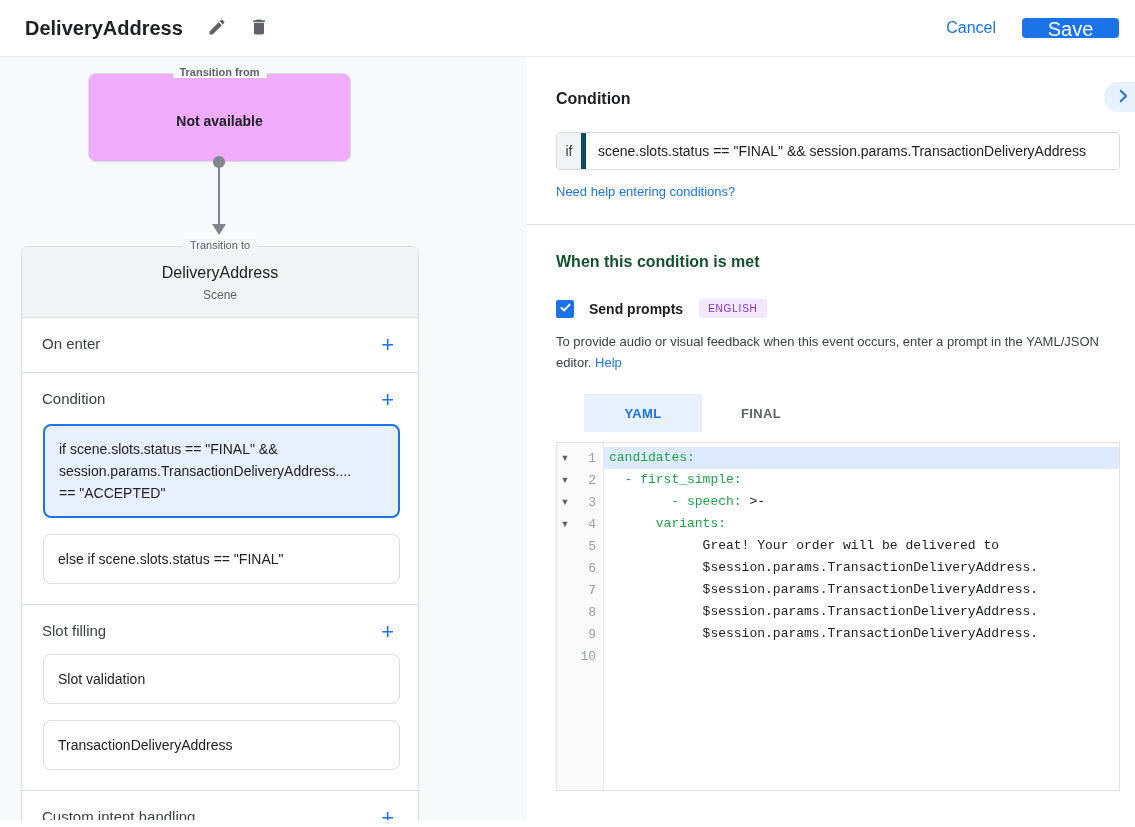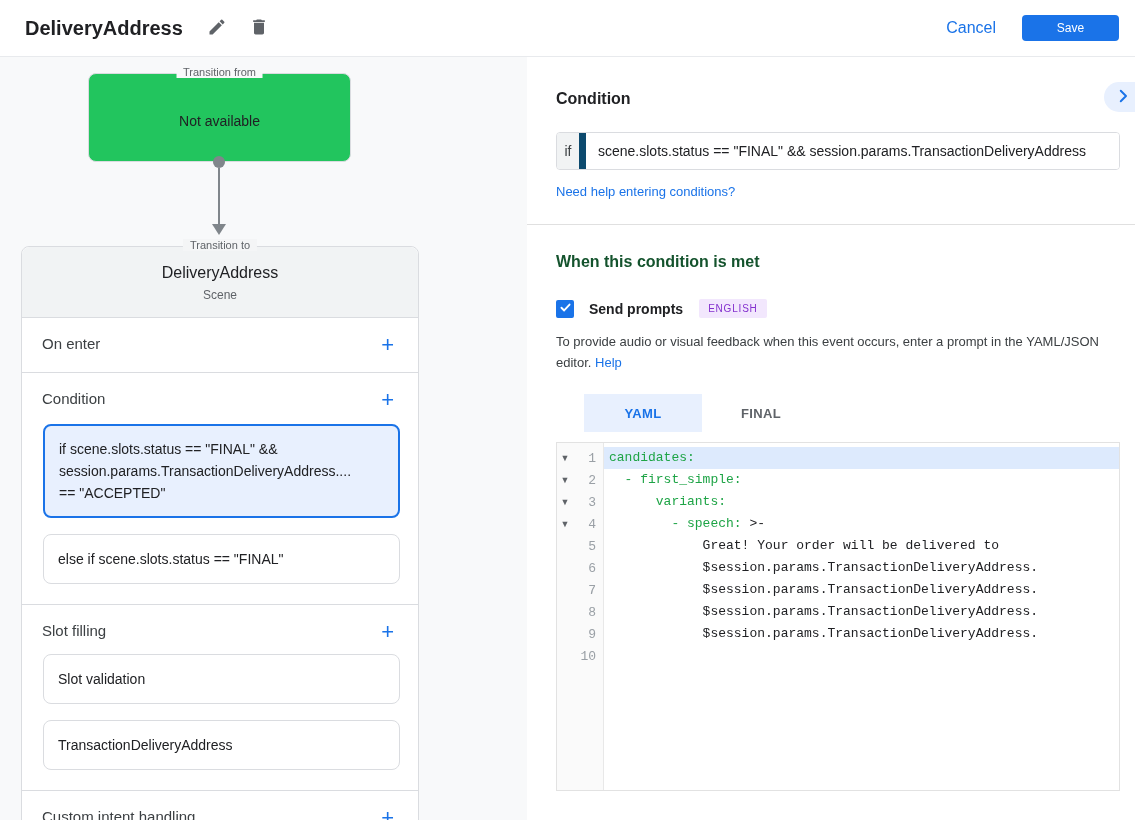--- a/index.html
+++ b/index.html
@@ -15,31 +15,31 @@
     display:flex; align-items:center; padding:0 16px 0 25px;
   }
   .page-title { font-size:20px; color:#202124; }
   .title-icons { display:flex; align-items:center; gap:18px; margin-left:22px; }
   .icon-btn { background:none; border:none; cursor:pointer; width:24px; height:24px;
     display:flex; align-items:center; justify-content:center; }
   .topbar-right { margin-left:auto; display:flex; align-items:center; gap:26px; }
   .cancel-btn { background:none; border:none; color:#1a73e8; font-size:16px; font-weight:500;
     font-family:"Liberation Sans",sans-serif; cursor:pointer; }
   .save-btn { background:#1a73e8; color:#fff; border:none; border-radius:4px;
-    width:97px; height:26px; font-size:12px; font-weight:500;
+    width:97px; height:20px; font-size:20px; font-weight:500;
     font-family:"Liberation Sans",sans-serif; cursor:pointer; }
 
   
   .main { position:absolute; top:57px; left:0; width:1135px; height:770px; display:flex; }
   .graph-pane { width:527px; height:763px; background:#f8f9fa; position:relative; overflow:hidden; }
   .detail-pane { flex:1; background:#fff; position:relative; padding-left:29px; overflow:hidden; }
 
   
   .tfrom-box { position:absolute; left:88px; top:16px; width:263px; height:89px;
-    background:#22c55e; border:1px solid #dadce0; border-radius:8px; }
+    background:#f0abfc; border:1px solid #dadce0; border-radius:8px;font-weight:bold; }
   .box-legend { position:absolute; top:-8px; left:50%; transform:translateX(-50%);
     font-size:11px; color:#5f6368; background:#f8f9fa; padding:0 7px; white-space:nowrap; }
   .tfrom-text { text-align:center; margin-top:39px; font-size:14px; color:#202124; }
 
   
   .conn-dot { position:absolute; left:213px; top:99px; width:12px; height:12px;
     border-radius:50%; background:#80868b; }
   .conn-line { position:absolute; left:218px; top:111px; width:2px; height:56px; background:#80868b; }
   .conn-head { position:absolute; left:212px; top:167px; width:0; height:0;
     border-left:7px solid transparent; border-right:7px solid transparent;
@@ -71,21 +71,21 @@
   .card-plain + .card-plain { margin-top:16px; }
 
   
   .detail-h1 { margin-top:33px; font-size:16px; color:#202124; }
   .expand-pill { position:absolute; right:0; top:25px; width:31px; height:30px;
     background:#e8f0fe; border:none; border-radius:15px 0 0 15px; cursor:pointer;
     display:flex; align-items:center; justify-content:center; padding-left:6px; }
 
   .if-row { margin-top:24px; margin-right:15px; height:38px; display:flex;
     border:1px solid #dadce0; border-radius:4px; overflow:hidden; }
-  .if-prefix { width:29px; background:#f1f3f4; border-right:7px solid #0c4a6e;
+  .if-prefix { width:29px; background:#f1f3f4; border-right:5px solid #0c4a6e;
     display:flex; align-items:center; justify-content:center; font-size:14px; color:#3c4043; }
   .if-input { flex:1; border:none; outline:none; font-size:14px; color:#202124;
     font-family:"Liberation Sans",sans-serif; padding:0 12px; white-space:nowrap; overflow:hidden; }
   .help-link { display:inline-block; margin-top:14px; font-size:13px; color:#1a73e8;
     text-decoration:none; cursor:pointer; }
   .pane-divider { position:absolute; left:0; right:0; top:167px; height:1px; background:#e0e0e0; }
 
   .detail-h2 { margin-top:53px; font-size:16px; color:#14532d; }
 
   .check-row { display:flex; align-items:center; margin-top:28px; }
@@ -283,22 +283,22 @@
             <span class="lnum">9</span>
           </div>
           <div class="gutter-row">
             <span class="fold"></span>
             <span class="lnum">10</span>
           </div>
         </div>
       <div class="code-area" id="editor-code">
           <div class="code-line hl"><span class="tok-g">candidates:</span></div>
           <div class="code-line"><span class="tok-g">  - first_simple:</span></div>
+          <div class="code-line"><span class="tok-g">        - speech:</span><span class="tok-d"> &gt;-</span></div>
           <div class="code-line"><span class="tok-g">      variants:</span></div>
-          <div class="code-line"><span class="tok-g">        - speech:</span><span class="tok-d"> &gt;-</span></div>
           <div class="code-line"><span class="tok-d">            Great! Your order will be delivered to</span></div>
           <div class="code-line"><span class="tok-d">            $session.params.TransactionDeliveryAddress.</span></div>
           <div class="code-line"><span class="tok-d">            $session.params.TransactionDeliveryAddress.</span></div>
           <div class="code-line"><span class="tok-d">            $session.params.TransactionDeliveryAddress.</span></div>
           <div class="code-line"><span class="tok-d">            $session.params.TransactionDeliveryAddress.</span></div>
           <div class="code-line"></div>
         </div>
     </div>
 
   </div>

